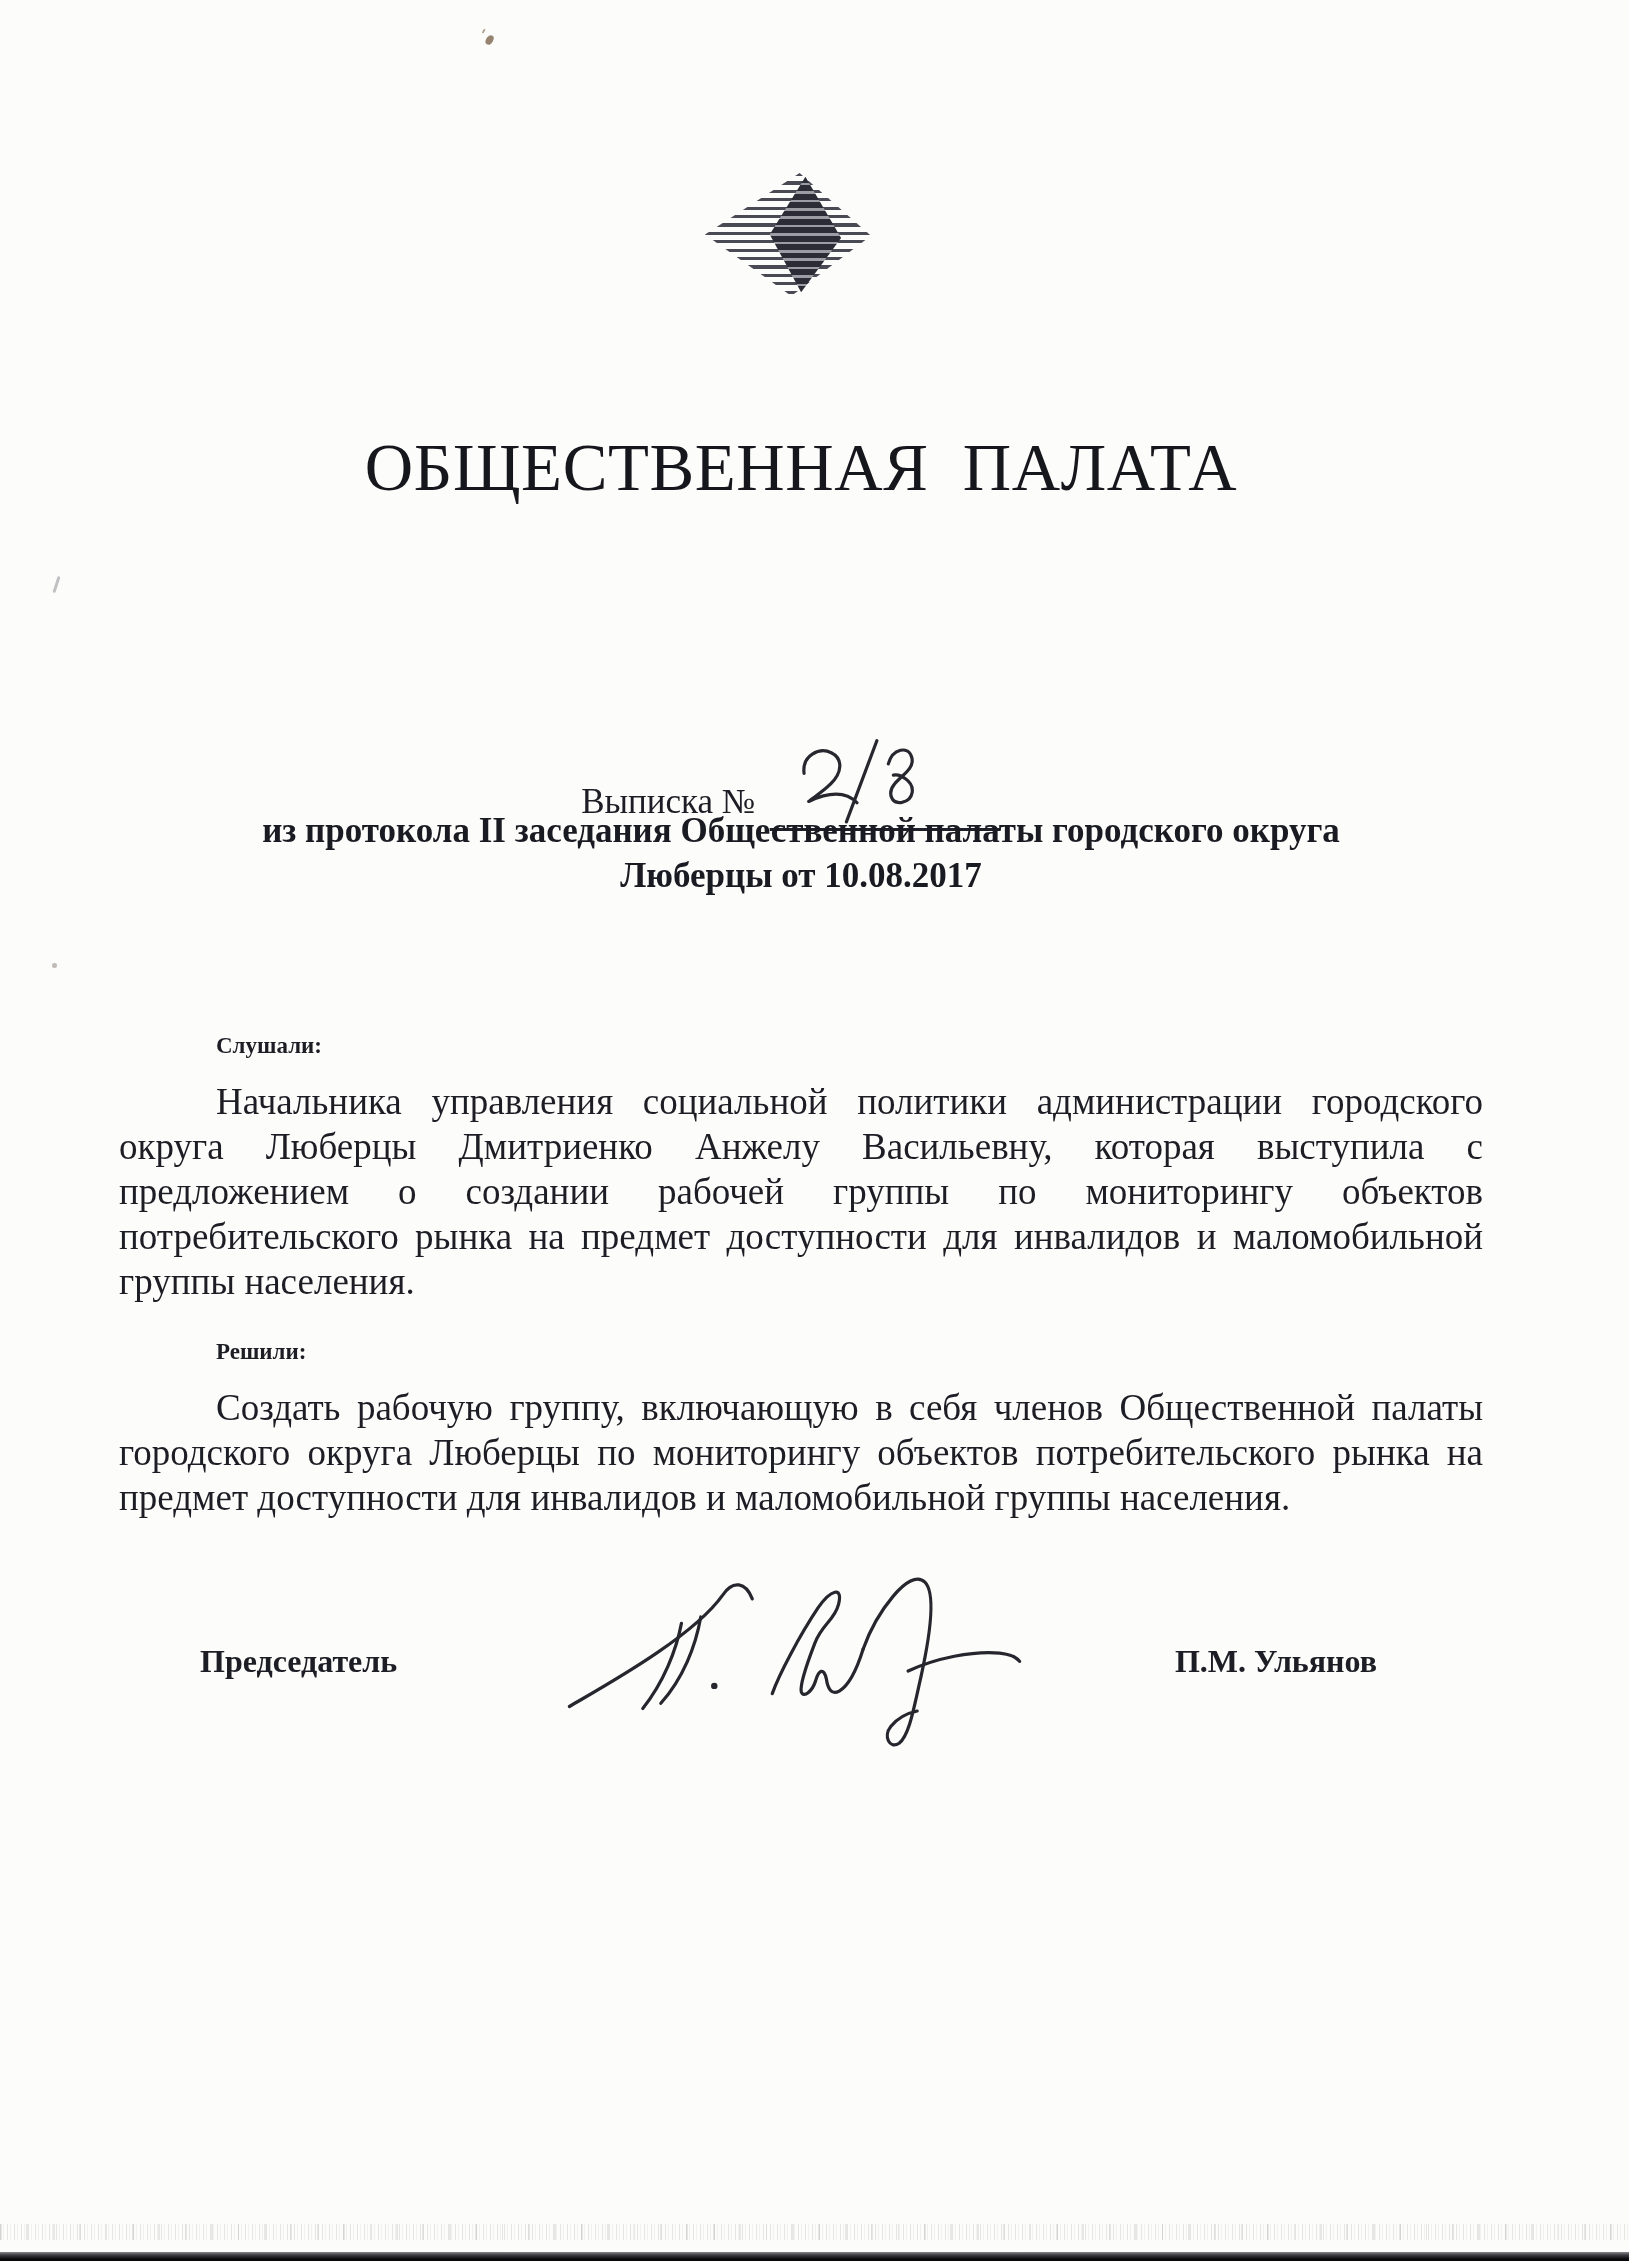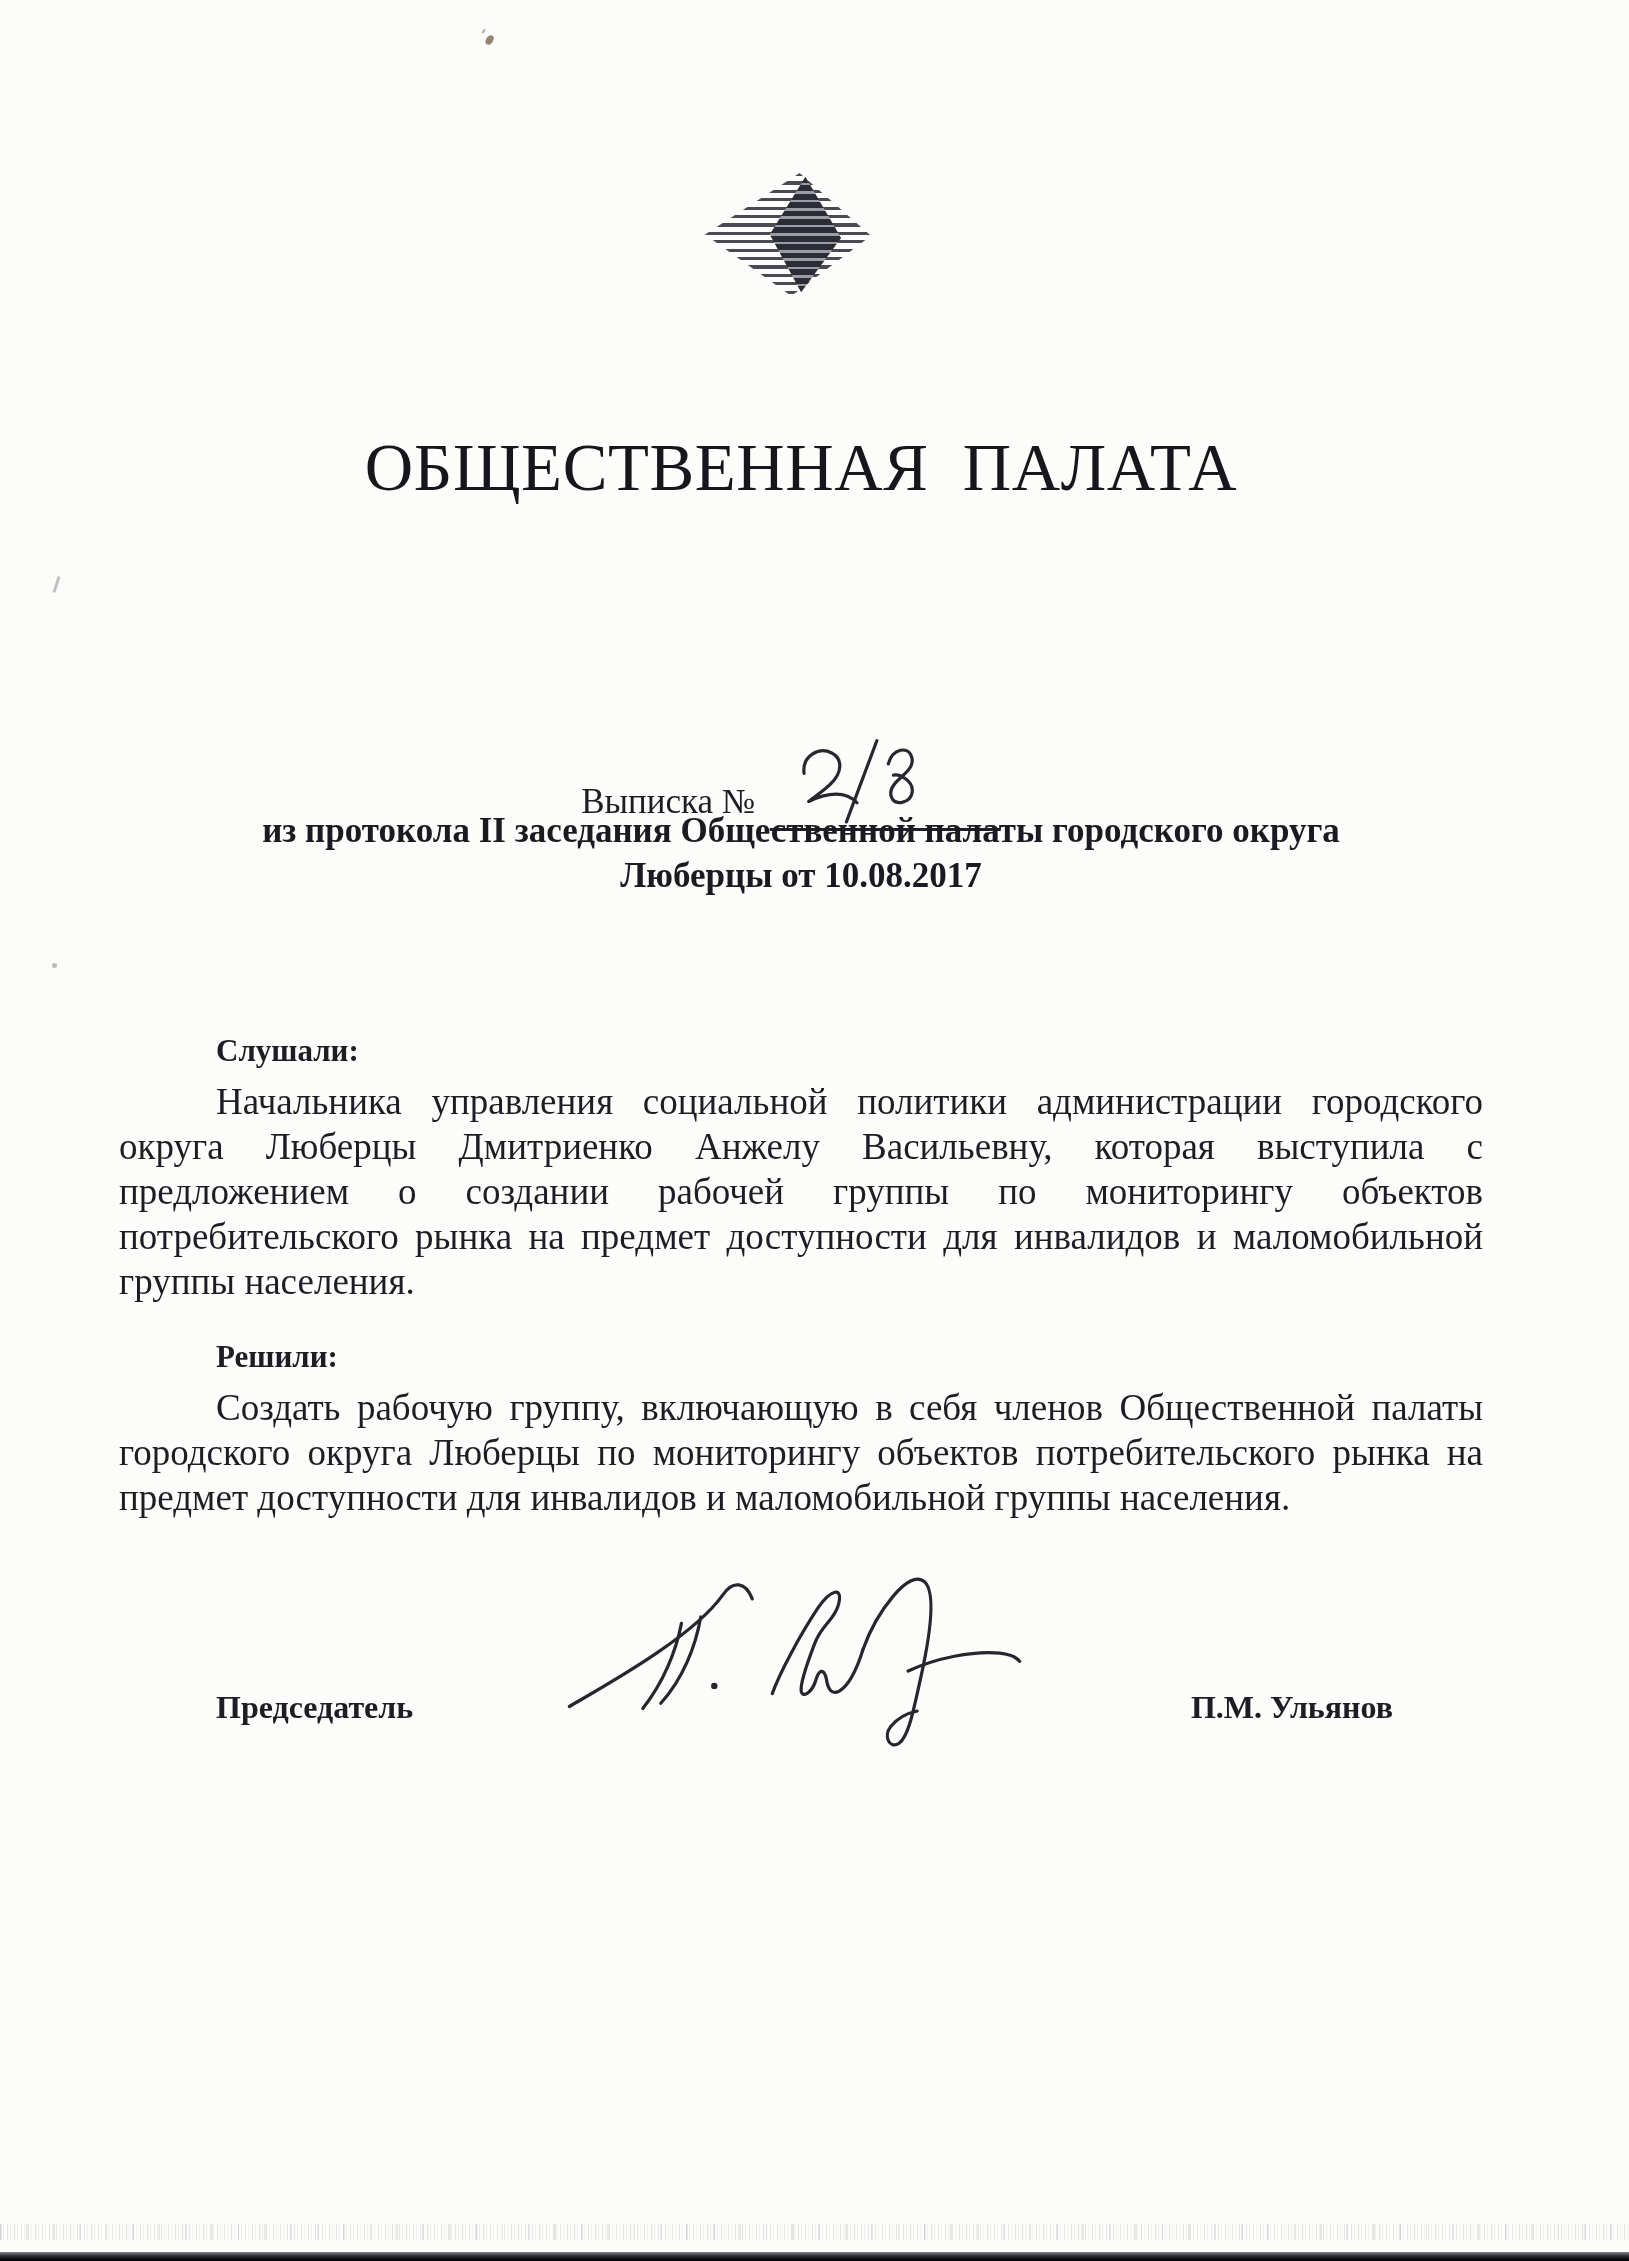--- a/index.html
+++ b/index.html
@@ -52,32 +52,32 @@
   .cline {
     position:absolute; left:119px; width:1364px;
     text-align:center; font-weight:bold; font-size:35px; color:#1a1a22;
   }
   .protocol { top:811px; }
   .dateline { top:856px; }
 
   
   .phead {
     position:absolute; left:119px; width:1364px; box-sizing:border-box;
-    padding-left:97px; font-weight:bold; font-size:31px;
+    padding-left:97px; font-weight:bold; font-size:23px;
   }
   .pbody { position:absolute; left:119px; width:1364px; font-size:37px; }
   .jline { height:45px; line-height:45px; text-align:justify; text-align-last:justify; }
   .jline.first { text-indent:97px; }
   .jline.last { text-align-last:left; }
 
   
   .sigrow {
-    position:absolute; left:119px; width:1364px; top:1643px; box-sizing:border-box;
+    position:absolute; left:103px; width:1364px; top:1643px; box-sizing:border-box;
     display:flex; justify-content:space-between; padding:0 90px 0 97px;
-    font-weight:bold; font-size:32px;margin-top:46px;
+    font-weight:bold; font-size:32px;
   }
   .signature { position:absolute; left:547px; top:1559px; width:484px; height:219px; }
   .signature path { stroke:#26262e; stroke-width:5; fill:none; stroke-linecap:round; stroke-linejoin:round; }
   .signature .dotp { fill:#26262e; stroke:none; }
 
   
   .speck-apostrophe {
     position:absolute; left:486px; top:35px; width:7px; height:10.3px;
     background:#85705a; border-radius:60% 40% 55% 45%;
     transform:rotate(24deg); opacity:.85;

